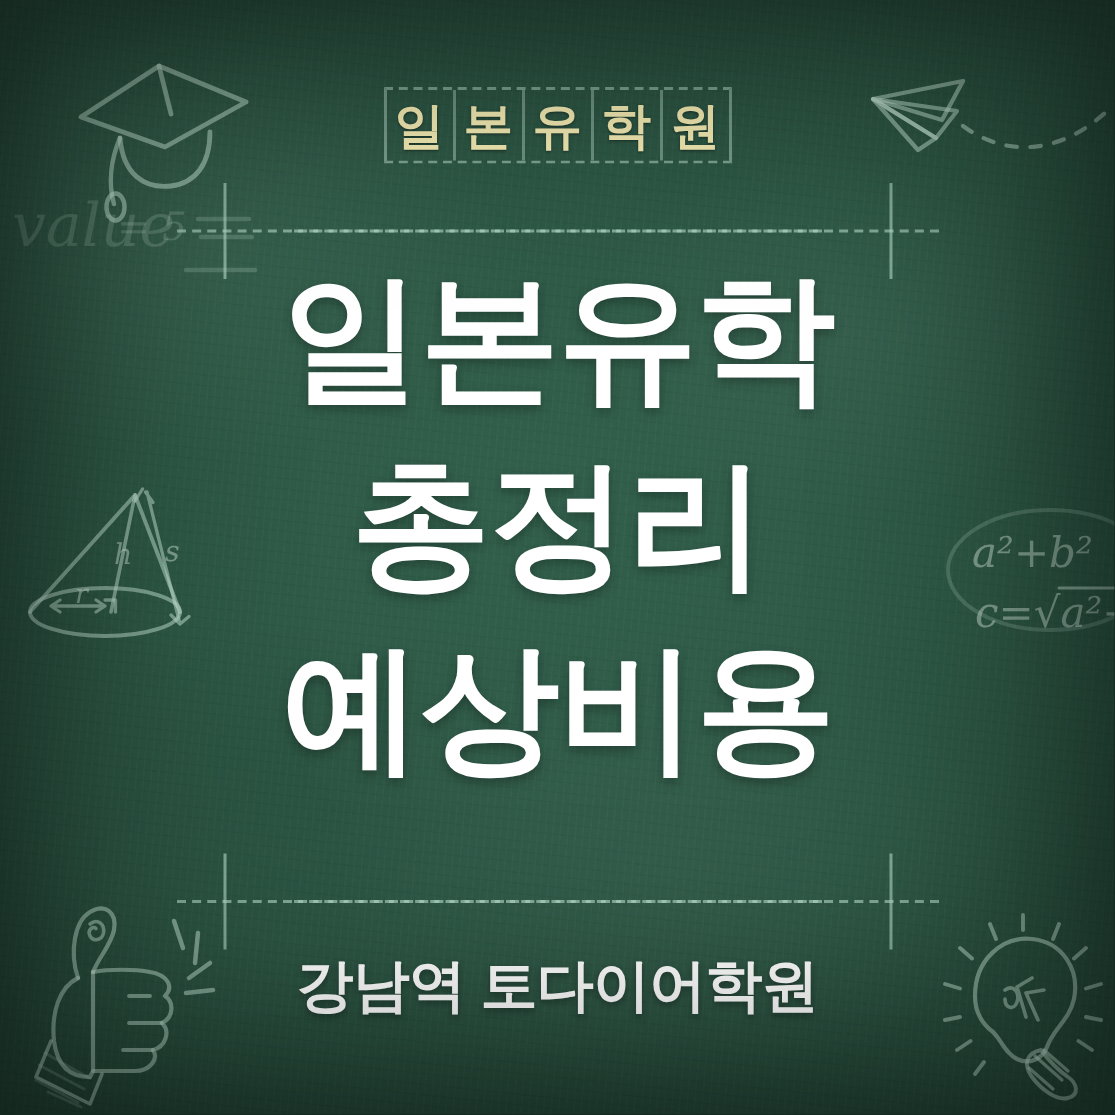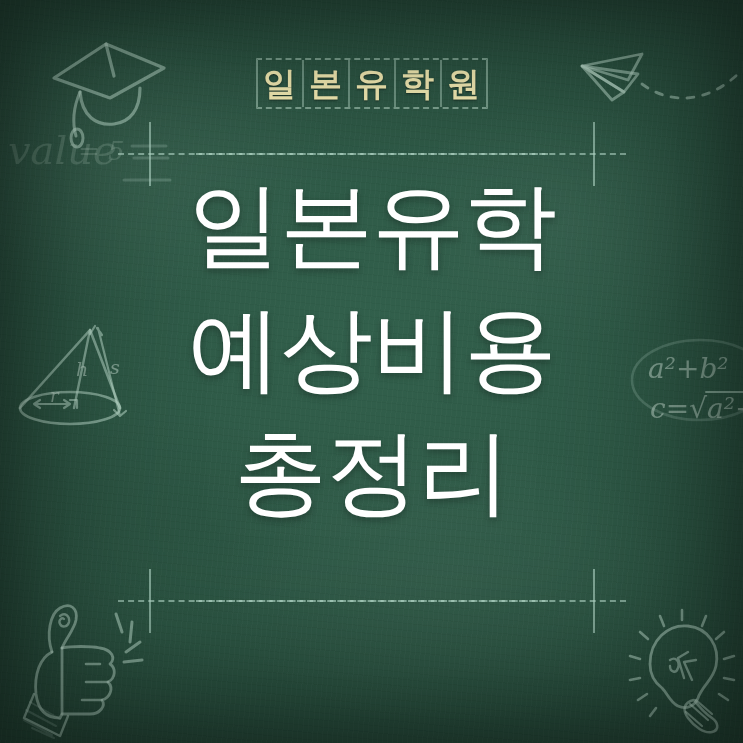--- a/index.html
+++ b/index.html
@@ -75,21 +75,21 @@
   .cross.tl{left:-30px;top:-28px;}
   .cross.tr{right:-30px;top:-28px;}
   .cross.bl{left:-30px;bottom:-28px;}
   .cross.br{right:-30px;bottom:-28px;}
   .cross.tl .h, .cross.bl .h{left:0;width:430px;}
   .cross.tr .h, .cross.br .h{left:auto;right:0;width:430px;}
 
   .headline{
     position:absolute;left:0;right:0;top:14px;
     text-align:center;color:#ffffff;
-    font-weight:400;
+    font-weight:700;
     font-size:93px;line-height:1.33;
     letter-spacing:-1px;
     text-shadow:0 3px 7px rgba(0,0,0,.28);
   }
   .headline .ln{display:block;}
 
   
   .footer{
     position:absolute;left:0;right:0;top:632px;
     text-align:center;color:#ffffff;
@@ -210,20 +210,21 @@
         <span class="v"></span>
         <span class="h"></span>
       </div>
     <div class="cross br">
         <span class="v"></span>
         <span class="h"></span>
       </div>
 
     <div class="headline">
       <span class="ln">일본유학</span>
+      <span class="ln">총정리</span>
       <span class="ln">예상비용</span>
-      <span class="ln">총정리</span>
     </div>
   </div>
 
+  <div class="footer">강남역 토다이어학원</div>
 
   <div class="tex vig"></div>
 </div>
 
 </body></html>

